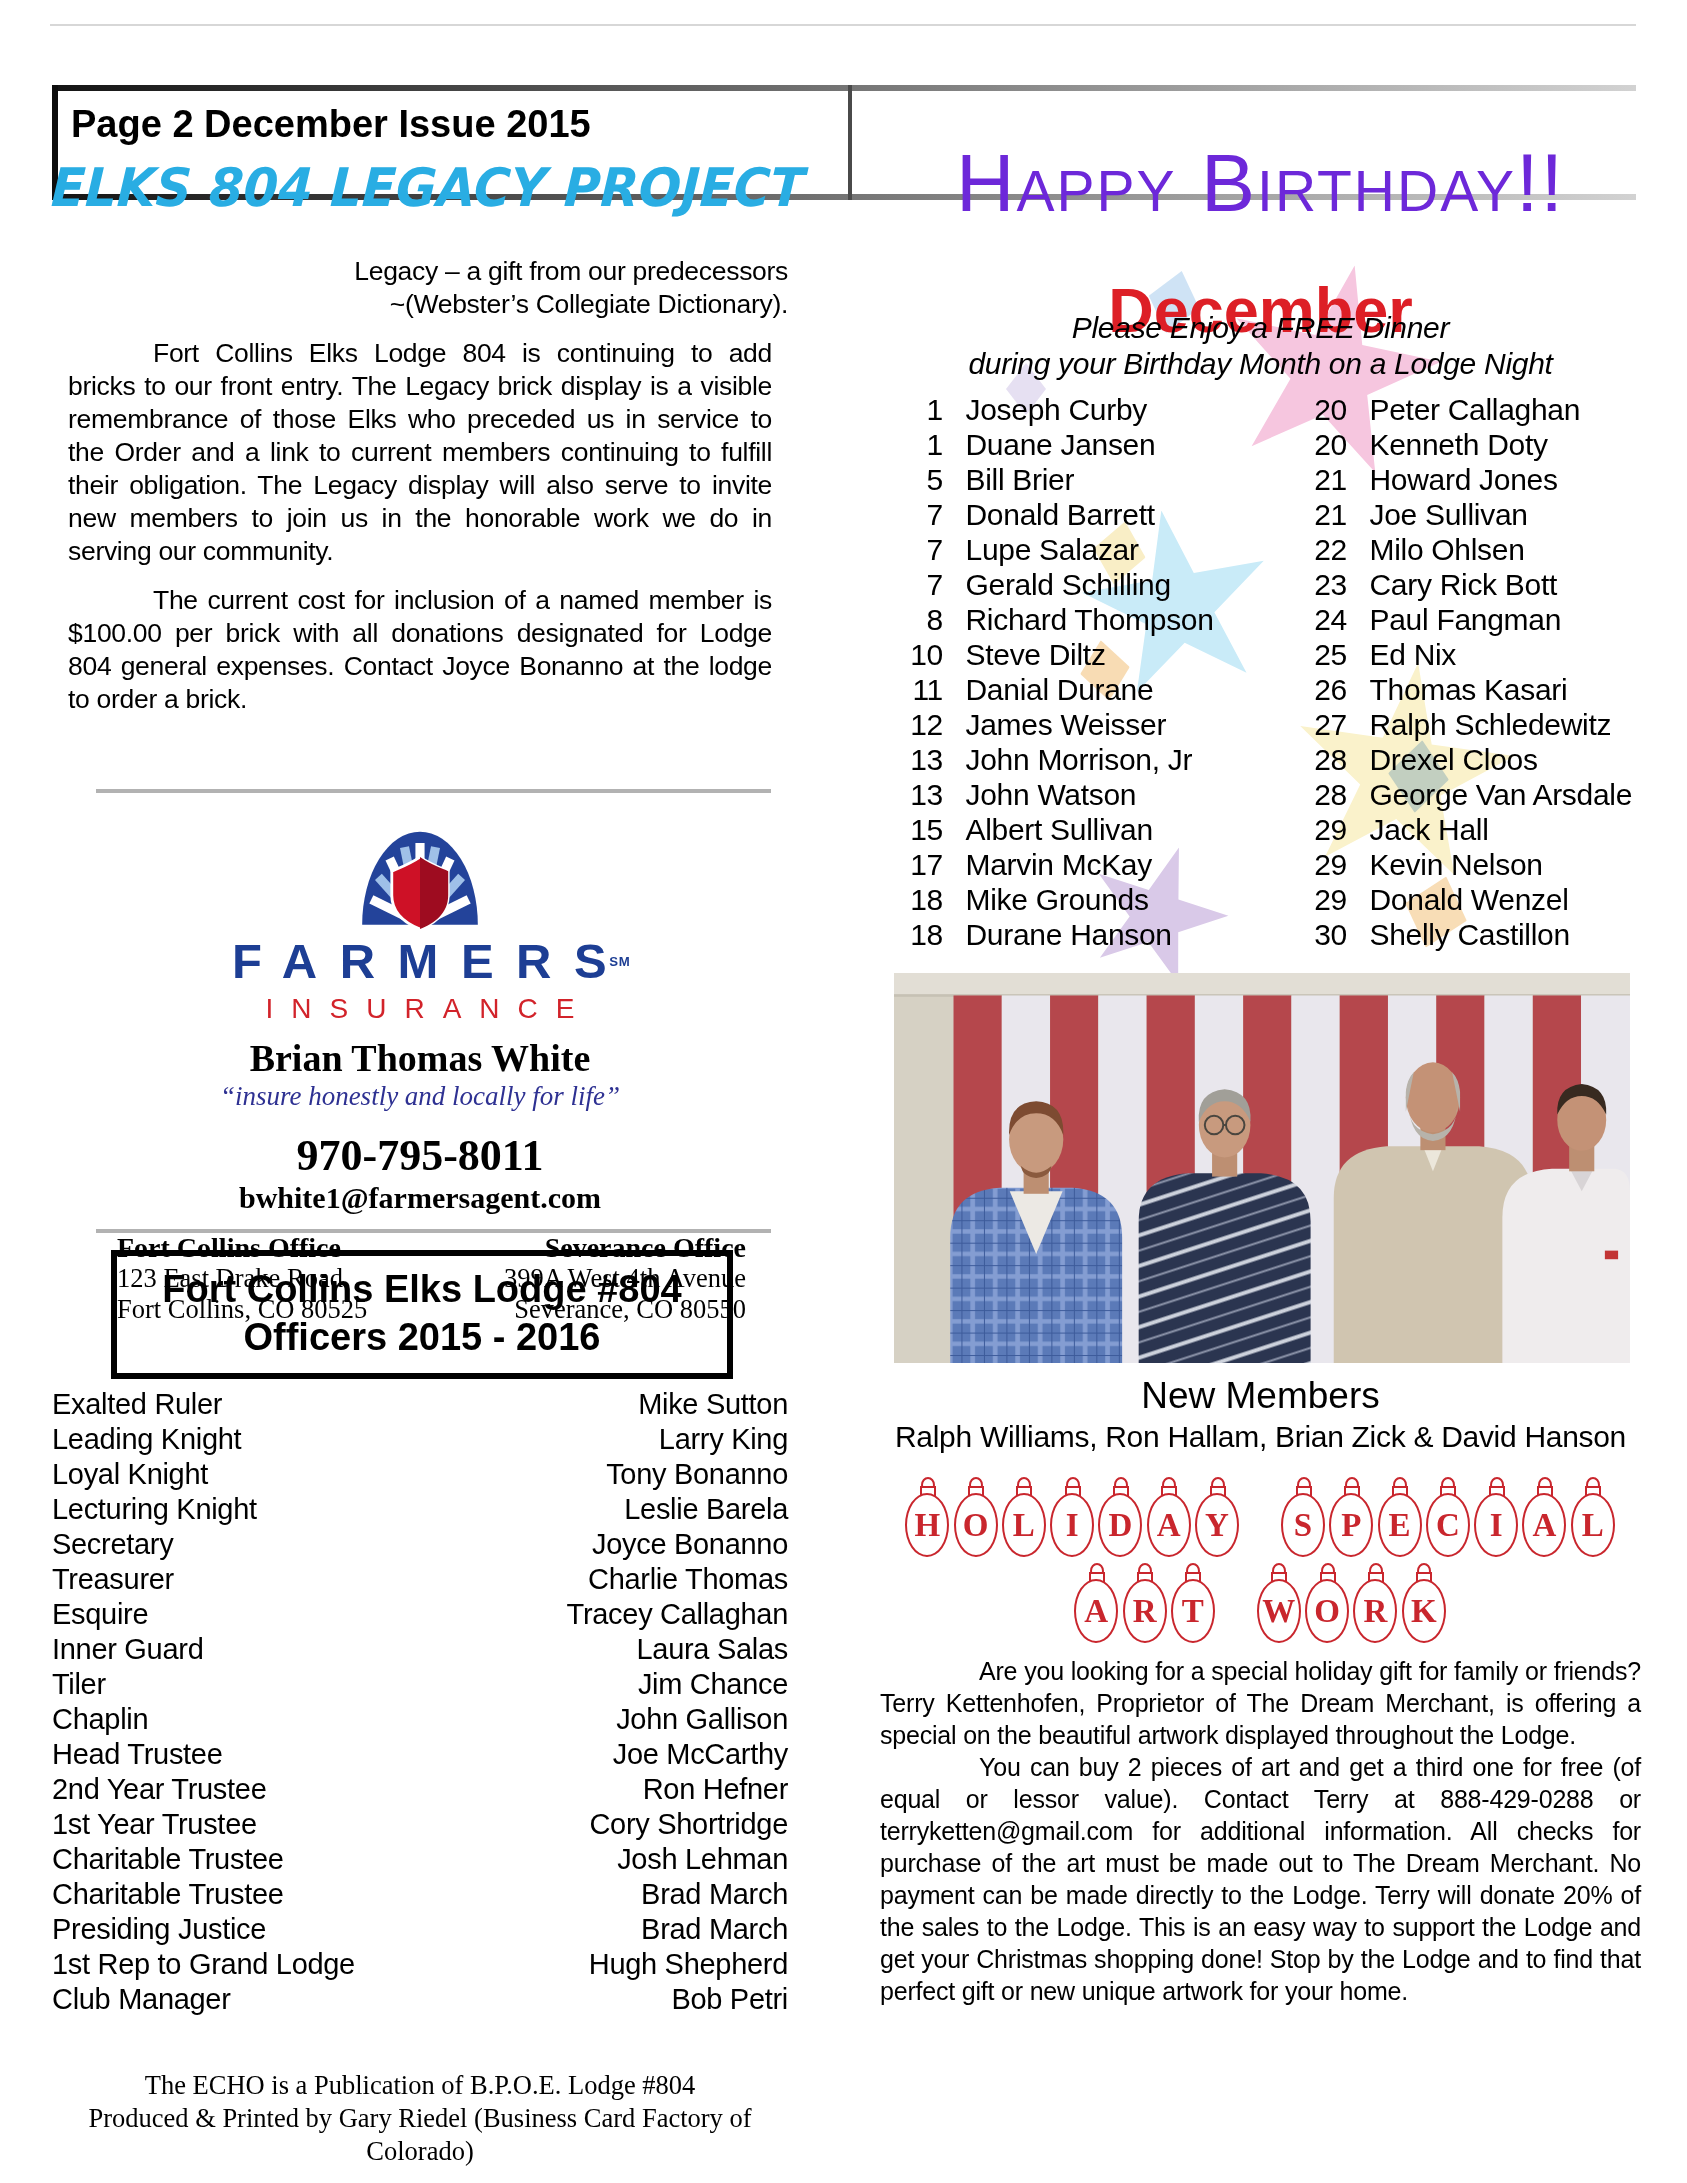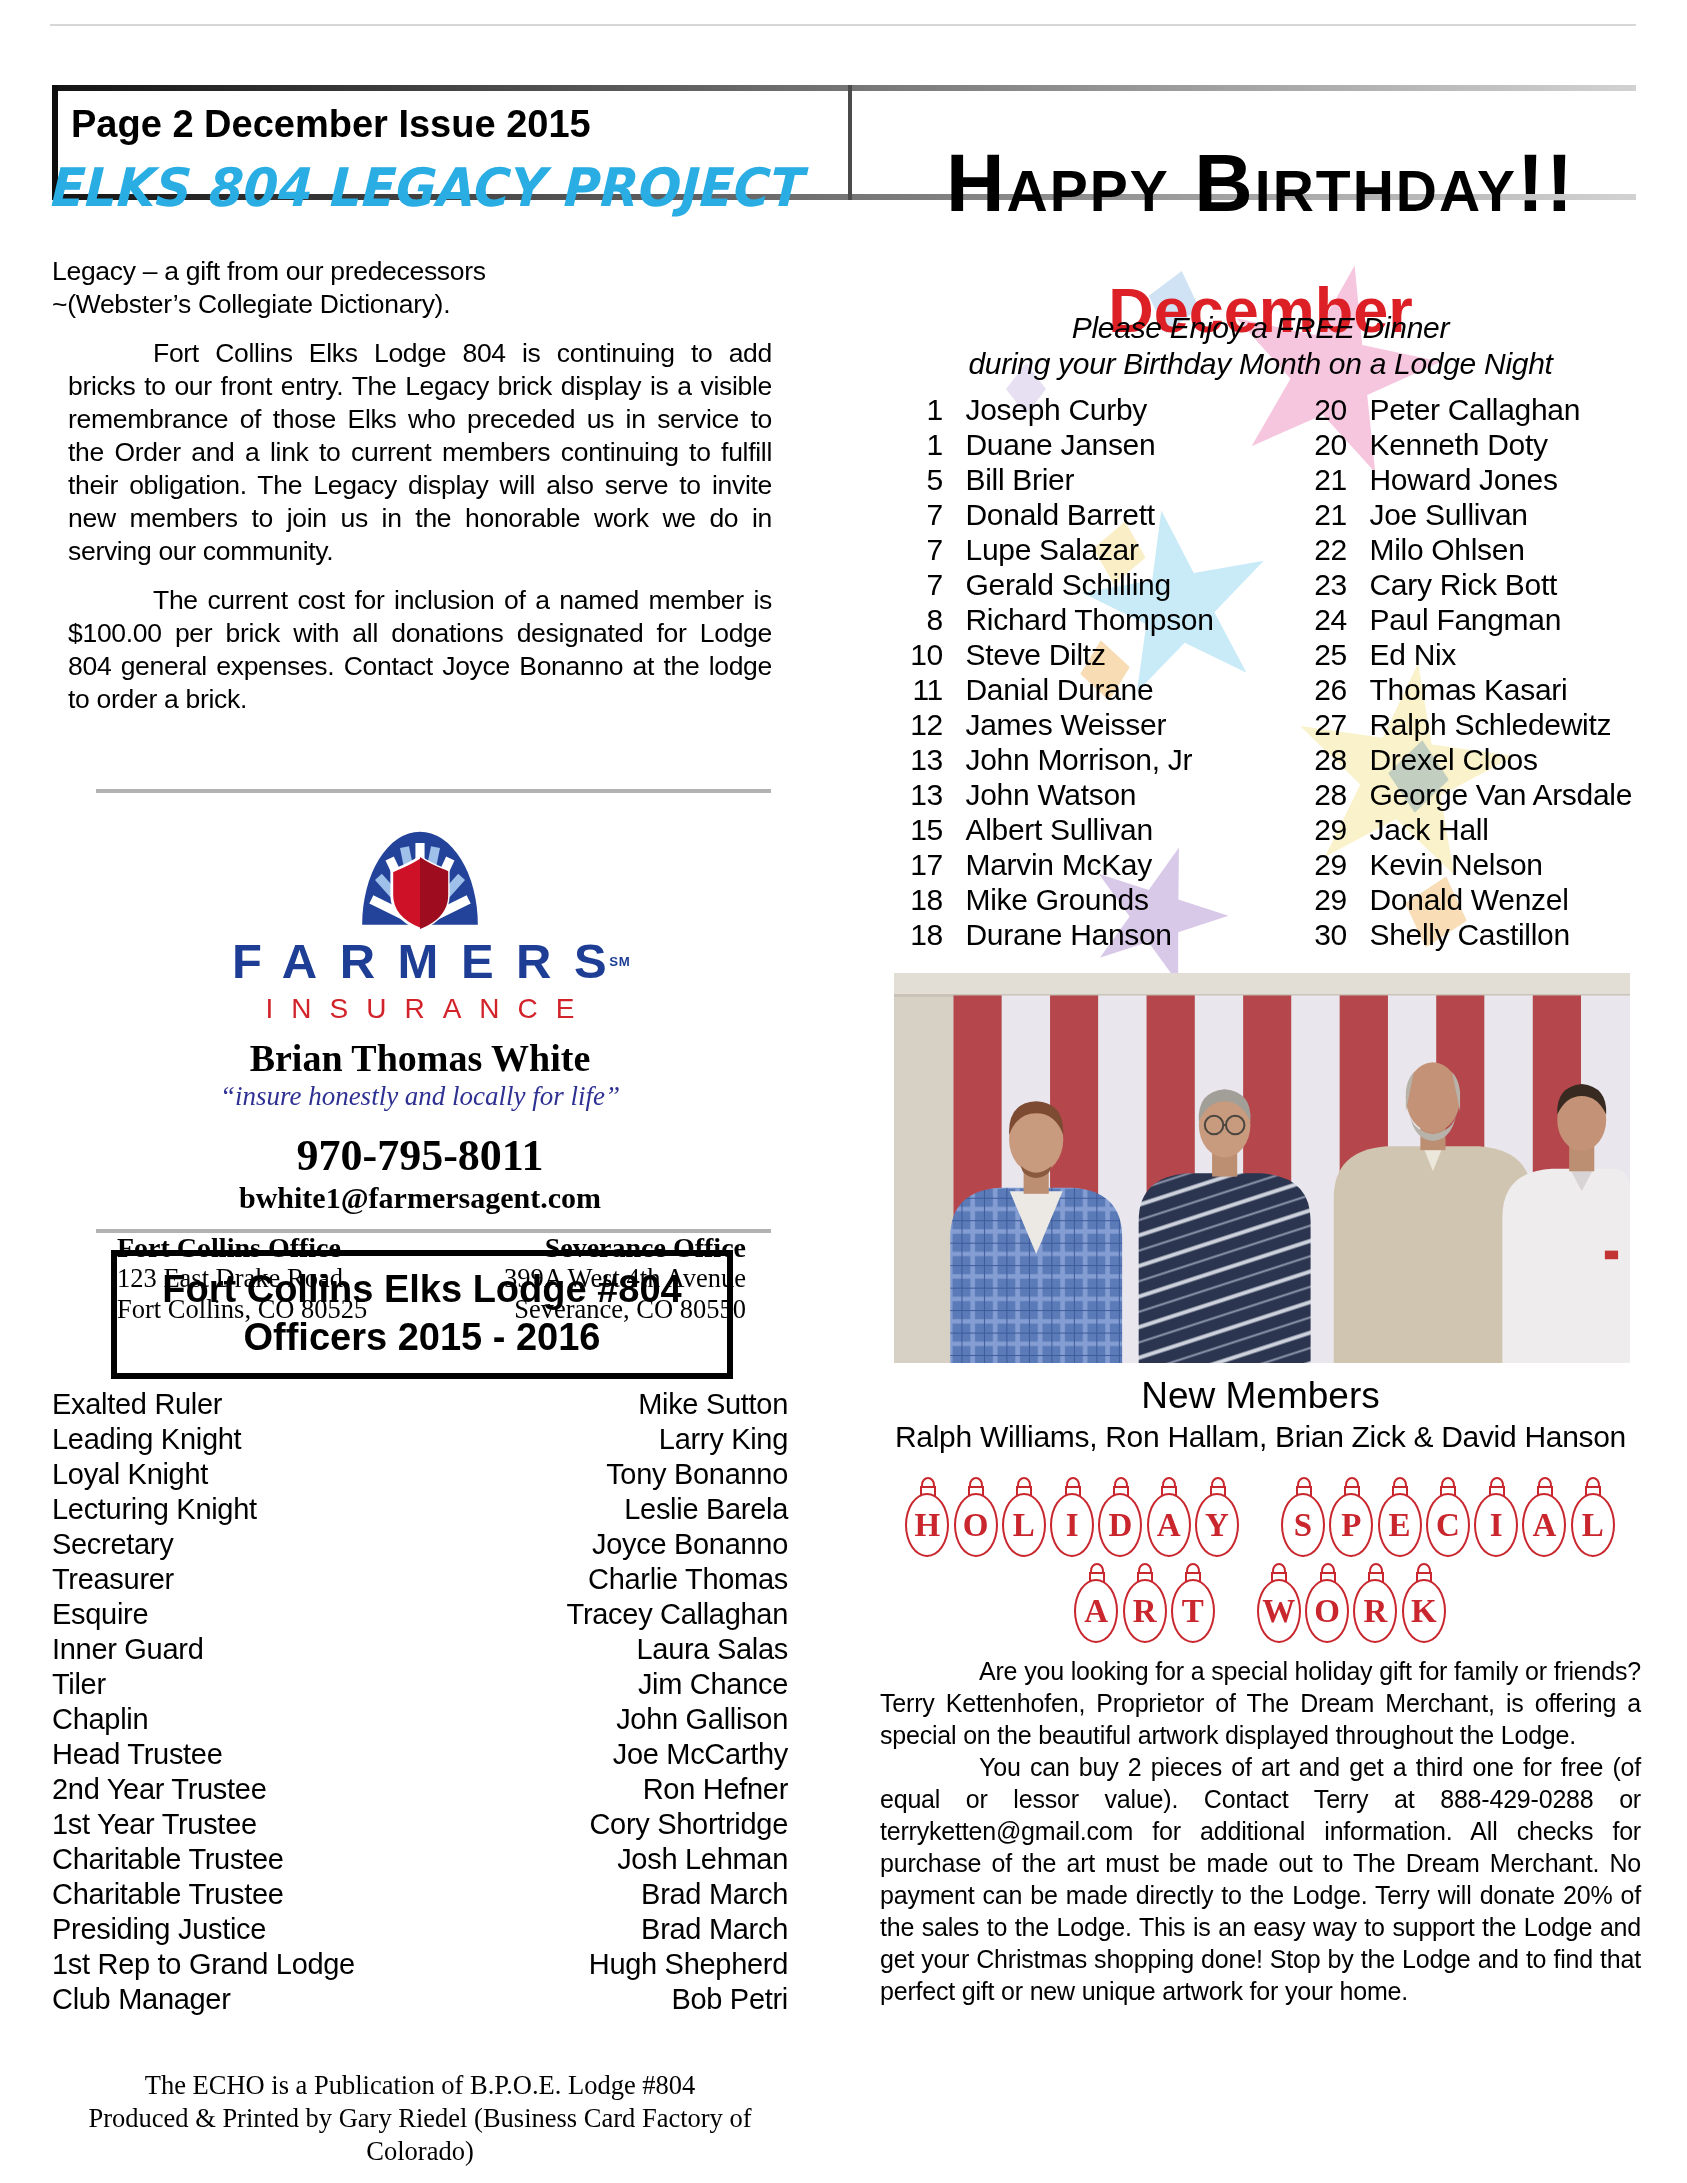--- a/index.html
+++ b/index.html
@@ -13,21 +13,21 @@
   .hdr-rule.t{top:85px;} .hdr-rule.b{top:194px;}
   .hdr-edge-l{position:absolute;left:52px;top:85px;width:6px;height:115px;background:#0d0d0d;}
   .hdr-edge-r{position:absolute;left:848px;top:85px;width:4px;height:115px;background:#4a4a4a;}
   .page-label{position:absolute;left:71px;top:103px;font-size:38px;font-weight:bold;letter-spacing:0px;}
 
   
   .legacy-title{position:absolute;left:53px;top:157px;width:781px;color:#29ade3;
         font-family:"DejaVu Sans",sans-serif;font-weight:bold;font-style:italic;
         font-size:53px;letter-spacing:0px;transform:scaleX(.94) skewX(-3deg);transform-origin:left top;white-space:nowrap;}
   .legacy-text{position:absolute;left:52px;top:255px;width:736px;font-size:26.5px;line-height:33px;letter-spacing:-0.3px;}
-  .legacy-text .c{text-align:left;}
+  .legacy-text .c{text-align:right;}
   .legacy-text p{margin:16px;text-align:justify;text-indent:85px;}
   .divider{position:absolute;left:96px;width:675px;height:4px;background:#b2b2b2;}
   .div1{top:789px;} .div2{top:1229px;}
 
   .farmers{position:absolute;left:52px;top:819px;width:736px;text-align:center;}
   .f-logo{display:block;margin:0 auto 4px auto;}
   .f-brand{font-size:49px;font-weight:bold;color:#1d3e94;letter-spacing:22.5px;text-indent:22.5px;white-space:nowrap;}
   .f-brand sup{font-size:13.2px;letter-spacing:0.7px;vertical-align:12px;margin-left:-20px;color:#1d3e94;}
   .f-ins{font-size:28px;font-weight:normal;color:#d2232a;letter-spacing:18px;text-indent:18px;margin-top:4px;}
   .f-agent{font-family:"Liberation Serif",serif;font-weight:bold;font-size:38px;margin-top:10.6px;}
@@ -41,21 +41,21 @@
 
   .off-box{position:absolute;left:111px;top:1250px;width:610px;border:6.6px solid #000;
            text-align:center;padding:9.3px 0 12px 0;font-size:38px;font-weight:bold;line-height:48px;}
   .off-list{position:absolute;left:52px;top:1387px;width:736px;}
   .orow{display:flex;justify-content:space-between;font-size:29px;line-height:35px;letter-spacing:-0.3px;}
   .pub{position:absolute;left:52px;top:2069px;width:736px;text-align:center;
        font-family:"Liberation Serif",serif;font-size:26.5px;line-height:33px;}
 
   
   .rcol-center{position:absolute;left:880px;width:761px;text-align:center;}
-  .bday-head{top:140px;color:#000000;font-variant:small-caps;font-weight:bold;
+  .bday-head{top:140px;color:#6d28d9;font-variant:small-caps;font-weight:normal;
              font-size:81px;letter-spacing:2px;line-height:86px;font-family:"Liberation Sans",sans-serif;}
   .bday-month{top:239px;color:#dd1f26;font-weight:bold;font-size:63px;margin-top:35px;}
   .bday-sub{top:310px;font-style:italic;font-size:30px;line-height:36px;letter-spacing:-0.3px;}
 
   .decor{position:absolute;z-index:0;}
   .star{clip-path:polygon(50% 0%,61% 35%,98% 35%,68% 57%,79% 91%,50% 70%,21% 91%,32% 57%,2% 35%,39% 35%);}
   .diamond{clip-path:polygon(50% 0,100% 50%,50% 100%,0 50%);}
   .st-pink{left:1223px;top:263px;width:218px;height:218px;background:#f6c6df;transform:rotate(12deg);}
   .st-blue{left:1082px;top:509px;width:192px;height:192px;background:#c9ebf8;transform:rotate(-10deg);}
   .st-yellow{left:1290px;top:662px;width:225px;height:225px;background:#faf2cb;transform:rotate(8deg);}

